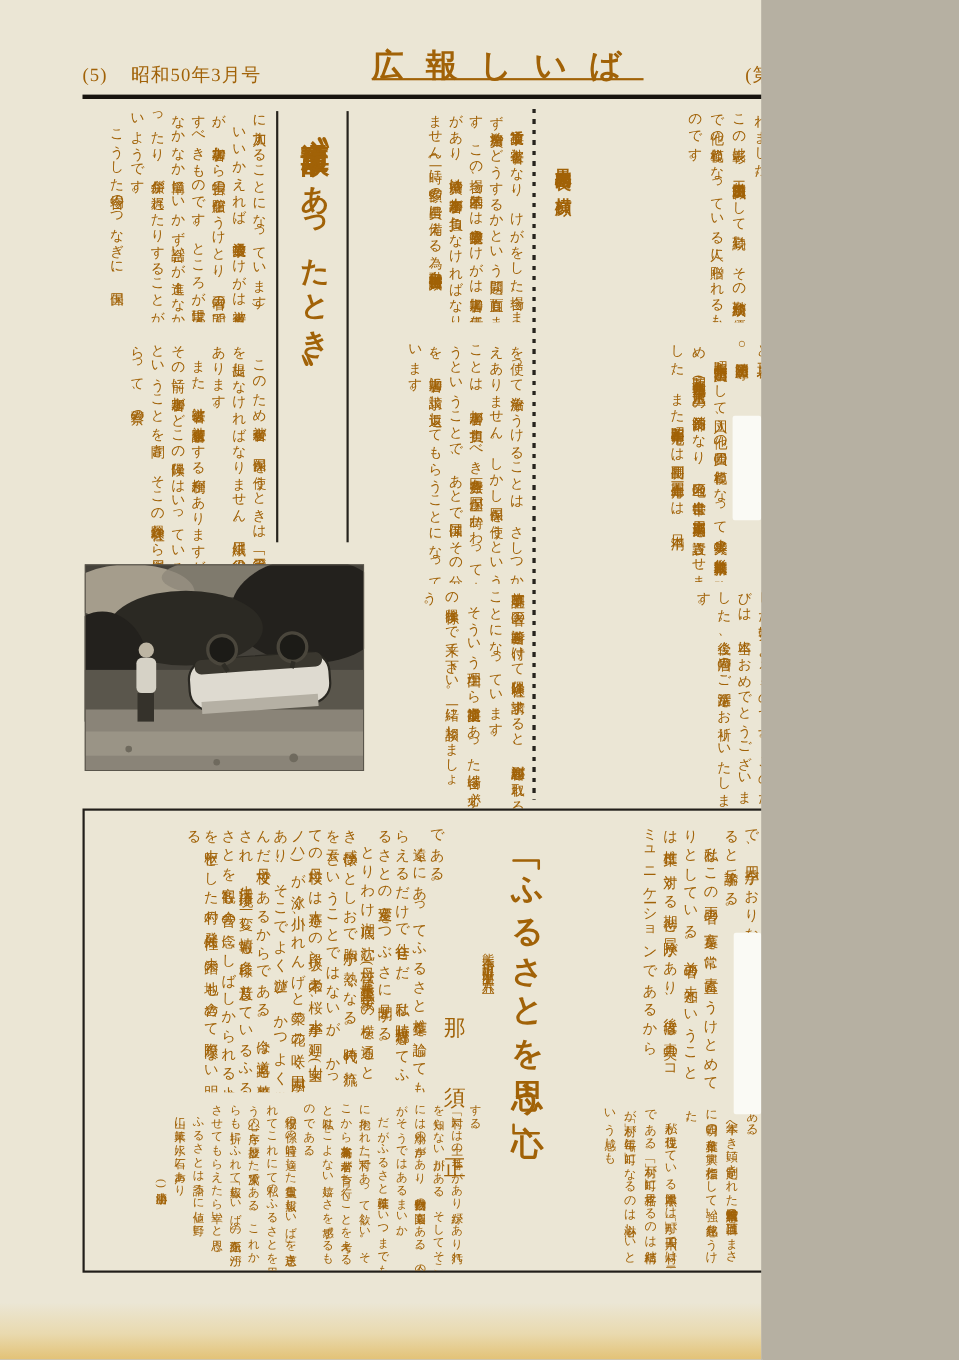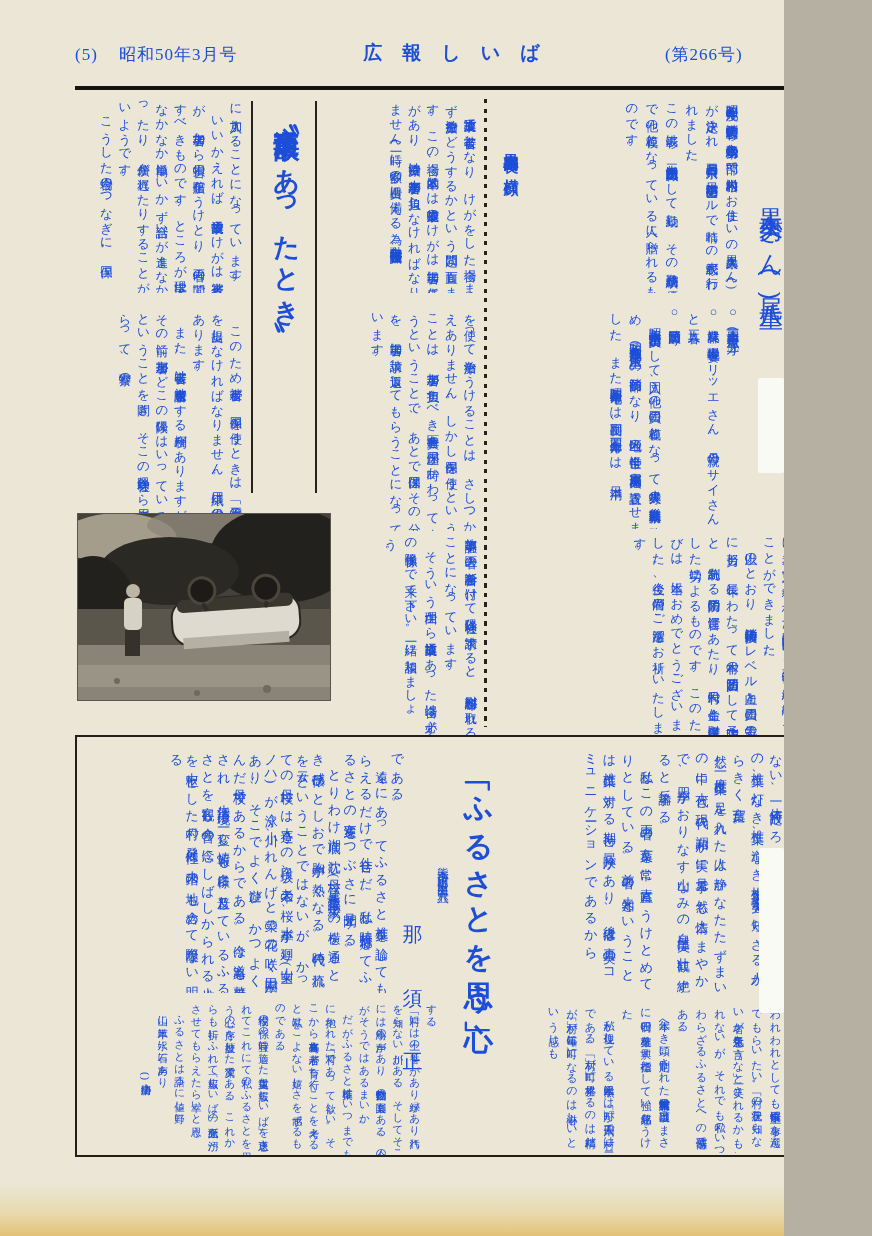--- a/index.html
+++ b/index.html
@@ -1,25 +1,25 @@
 <!DOCTYPE html>
 <html><head>
 <meta charset="utf-8">
 <style>
   html,body{margin:0;padding:0;background:#b6b0a2;}
-  .page{position:relative;width:784px;height:1236px;background:#ebe6d5;overflow:hidden;
-        font-family:"Liberation Serif","DejaVu Serif",serif;color:#1d4ed8;}
+  .page{position:relative;width:692px;height:1236px;background:#ebe6d5;overflow:hidden;
+        font-family:"Liberation Serif","DejaVu Serif",serif;color:#a16207;}
   .abs{position:absolute;}
   
   .v{writing-mode:vertical-rl;text-orientation:mixed;white-space:pre-line;
      font-size:12.5px;letter-spacing:0.6px;line-height:18.5px;overflow:hidden;}
   .gothic{font-family:"Liberation Sans","DejaVu Sans",sans-serif;}
   .header{position:absolute;left:75px;top:40px;width:773px;display:flex;align-items:flex-end;}
   .hside{flex:1;font-size:17px;letter-spacing:1px;}
-  .masthead{font-size:19px;font-weight:600;letter-spacing:20px;white-space:nowrap;}
+  .masthead{font-size:29px;font-weight:600;letter-spacing:20px;white-space:nowrap;text-decoration:underline;}
   .rule{position:absolute;left:75px;top:86px;width:773px;height:4px;background:#17140f;}
   .section-top{position:absolute;left:75px;top:93px;width:773px;height:642px;}
   .kuroki{position:absolute;left:413px;top:0;width:360px;height:642px;}
   .traffic{position:absolute;left:0;top:0;width:410px;height:642px;}
   .divider{position:absolute;left:409px;top:6px;width:3px;height:628px;
            background:repeating-linear-gradient(180deg,#26231d 0 4px,transparent 4px 9.5px);}
   .band1row{position:absolute;left:2px;top:2px;width:252px;height:198px;display:flex;}
   .subhead{width:30px;padding-top:46px;font-weight:bold;font-size:15px;letter-spacing:1.5px;line-height:17px;}
   .hstrip{position:absolute;left:176px;top:8px;width:62px;height:392px;
           border-left:2px solid #26231d;border-right:2px solid #26231d;}

